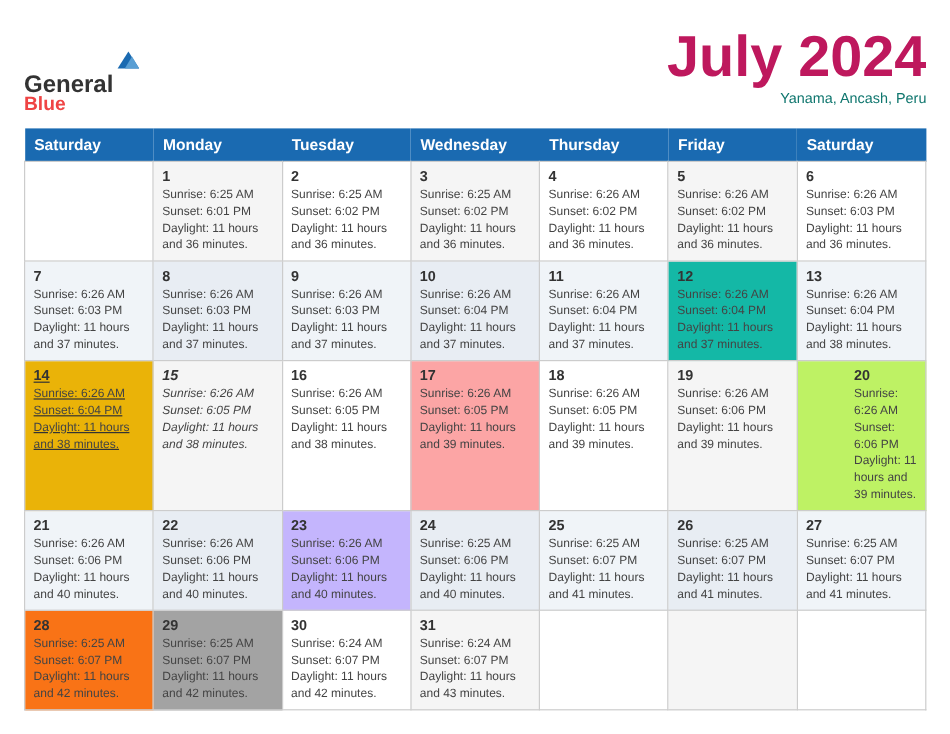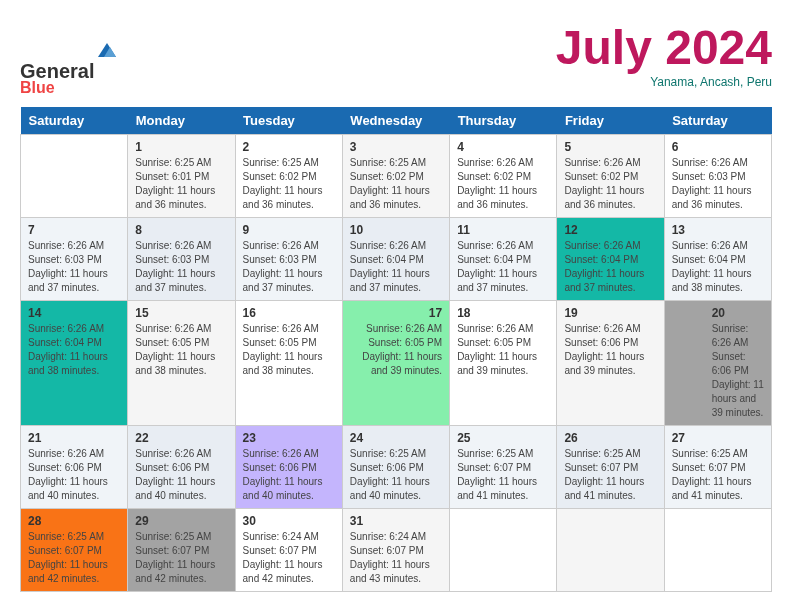--- a/index.html
+++ b/index.html
@@ -161,45 +161,45 @@
         <td style="background-color: #14b8a6;">
           <span class="day-number">12</span>
           <div class="day-info">Sunrise: 6:26 AM<br>Sunset: 6:04 PM<br>Daylight: 11 hours and 37 minutes.</div>
         </td>
         <td style="background-color: rgb(240, 244, 248);">
           <span class="day-number">13</span>
           <div class="day-info">Sunrise: 6:26 AM<br>Sunset: 6:04 PM<br>Daylight: 11 hours and 38 minutes.</div>
         </td>
       </tr>
       <tr>
-        <td style="background-color: #14b8a6;">
+        <td style="background-color: #eab308; text-decoration: underline;">
           <span class="day-number">14</span>
           <div class="day-info">Sunrise: 6:26 AM<br>Sunset: 6:04 PM<br>Daylight: 11 hours and 38 minutes.</div>
         </td>
-        <td style="background-color: rgb(245, 245, 245);">
+        <td style="background-color: rgb(245, 245, 245); font-style: italic;">
           <span class="day-number">15</span>
           <div class="day-info">Sunrise: 6:26 AM<br>Sunset: 6:05 PM<br>Daylight: 11 hours and 38 minutes.</div>
         </td>
         <td style="background-color: rgb(255, 255, 255);">
           <span class="day-number">16</span>
           <div class="day-info">Sunrise: 6:26 AM<br>Sunset: 6:05 PM<br>Daylight: 11 hours and 38 minutes.</div>
         </td>
-        <td style="background-color: #86efac; text-align: right;">
+        <td style="background-color: #fca5a5;">
           <span class="day-number">17</span>
           <div class="day-info">Sunrise: 6:26 AM<br>Sunset: 6:05 PM<br>Daylight: 11 hours and 39 minutes.</div>
         </td>
         <td style="background-color: rgb(255, 255, 255);">
           <span class="day-number">18</span>
           <div class="day-info">Sunrise: 6:26 AM<br>Sunset: 6:05 PM<br>Daylight: 11 hours and 39 minutes.</div>
         </td>
         <td style="background-color: rgb(245, 245, 245);">
           <span class="day-number">19</span>
           <div class="day-info">Sunrise: 6:26 AM<br>Sunset: 6:06 PM<br>Daylight: 11 hours and 39 minutes.</div>
         </td>
-        <td style="background-color: #a3a3a3; padding-left: 47px;">
+        <td style="background-color: #bef264; padding-left: 47px;">
           <span class="day-number">20</span>
           <div class="day-info">Sunrise: 6:26 AM<br>Sunset: 6:06 PM<br>Daylight: 11 hours and 39 minutes.</div>
         </td>
       </tr>
       <tr>
         <td style="background-color: rgb(240, 244, 248);">
           <span class="day-number">21</span>
           <div class="day-info">Sunrise: 6:26 AM<br>Sunset: 6:06 PM<br>Daylight: 11 hours and 40 minutes.</div>
         </td>
         <td style="background-color: rgb(232, 237, 243);">

